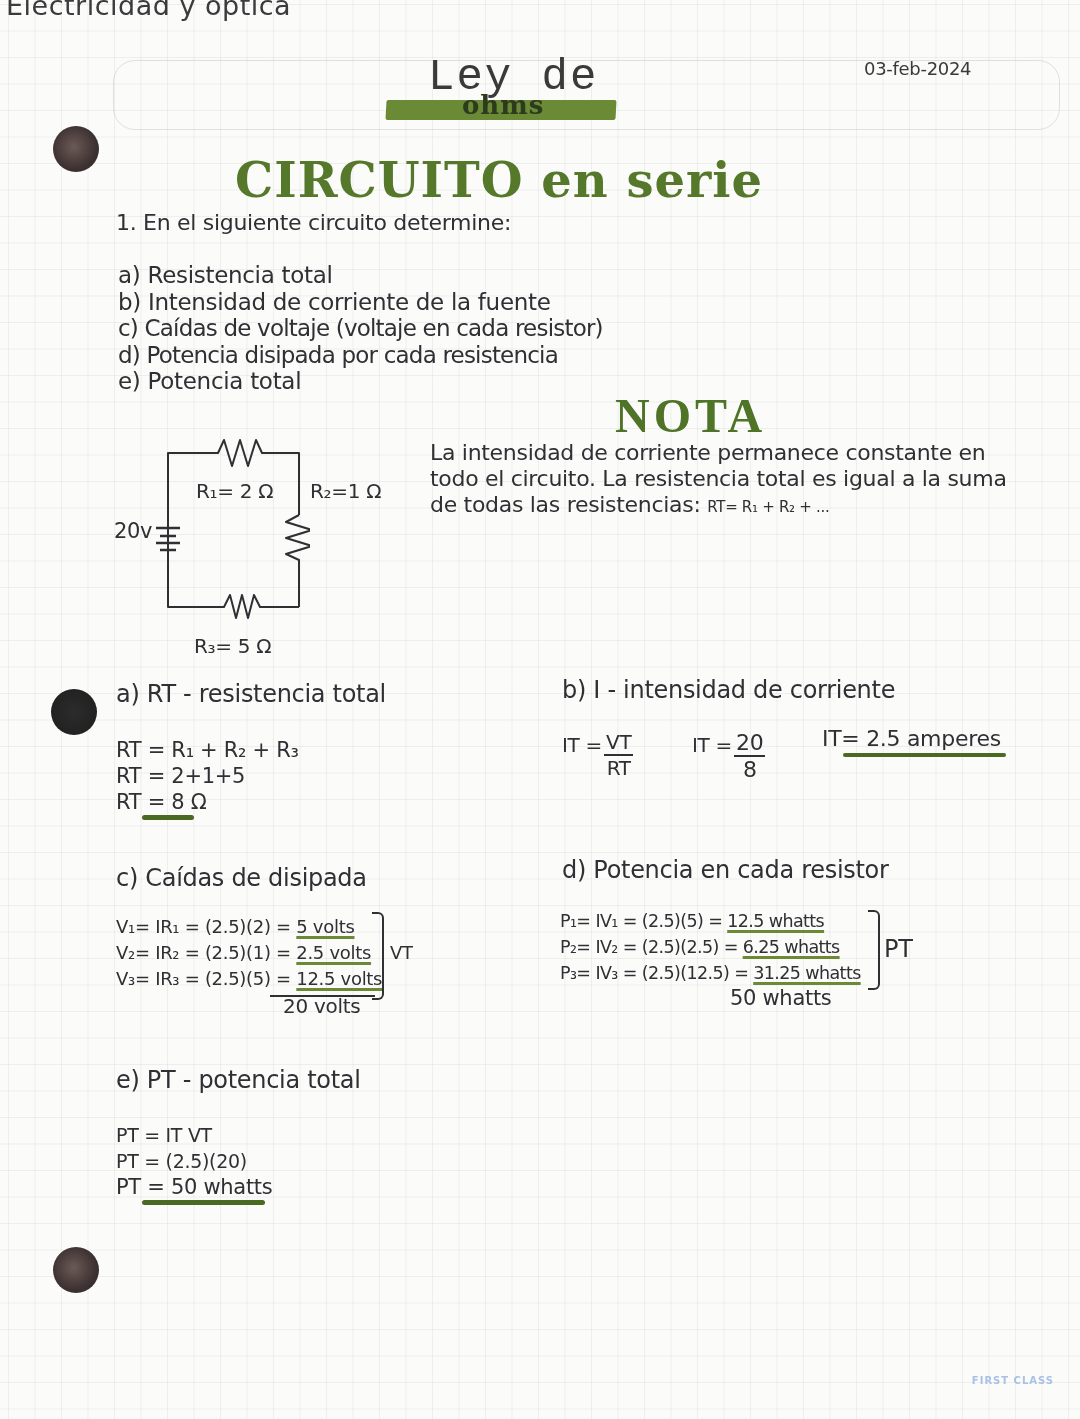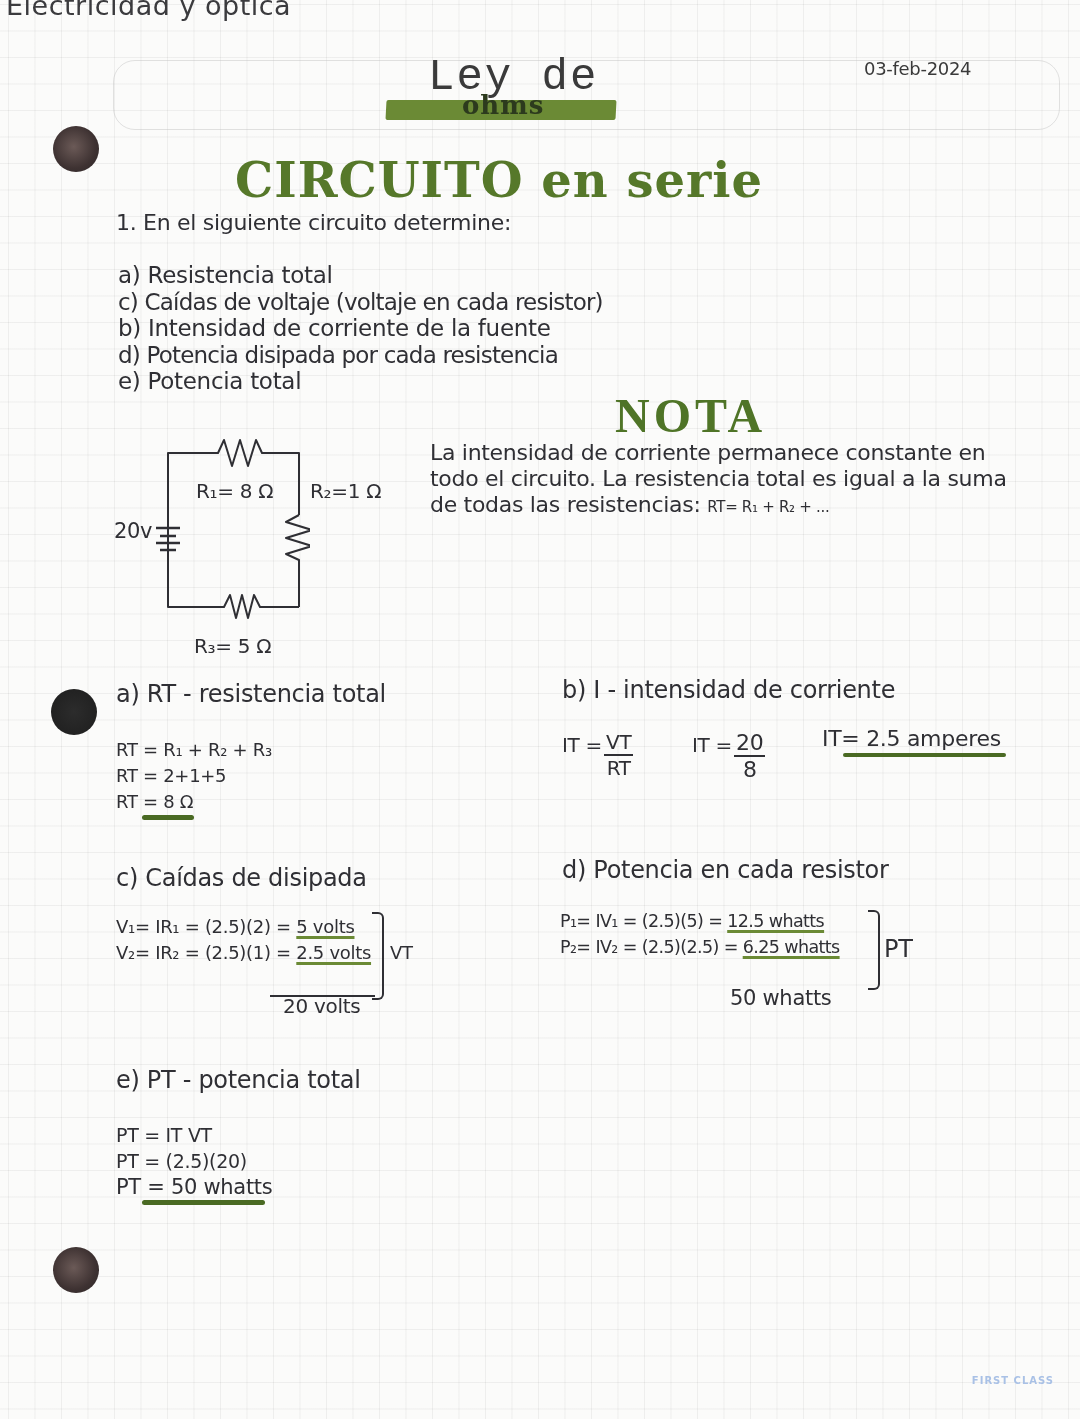--- a/index.html
+++ b/index.html
@@ -31,21 +31,21 @@
 
   .main-title { left: 235px; top: 152px; font-size: 48px; font-weight: bold; color: #56782a; font-family: "DejaVu Serif", serif; letter-spacing: 1px; }
   .q-line { left: 116px; top: 210px; font-size: 22px; }
   .items { left: 118px; top: 262px; font-size: 23px; line-height: 26.5px; }
 
   .nota-title { left: 615px; top: 388px; font-size: 48px; font-weight: bold; color: #4f7427; letter-spacing: 4px; font-family: Liberation Serif, serif; }
   .nota-text { left: 430px; top: 440px; width: 590px; font-size: 22px; line-height: 26px; }
   .nota-text .formula { font-size: 15px; }
 
   .section-title { font-size: 24px; }
-  .eq { font-size: 18px; line-height: 26px; }
+  .eq { font-size: 21px; line-height: 26px; }
   .u { text-decoration: underline; text-decoration-color: #6b8a35; text-decoration-thickness: 3px; text-underline-offset: 3px; }
   .hl-under { position: absolute; height: 5px; background: #4a6a23; border-radius: 3px; }
 
   .frac { display: inline-flex; flex-direction: column; align-items: center; vertical-align: middle; }
   .frac .num { border-bottom: 2px solid #2f2f34; padding: 0 2px; }
 
   .brace { border: 2px solid #2f2f34; border-left: none; border-radius: 0 6px 6px 0; }
   .watermark { right: 26px; top: 1375px; font-size: 10px; font-weight: bold; color: #a9c1e6; letter-spacing: 1px; }
 </style>
 </head>
@@ -60,22 +60,22 @@
 
 <div class="abs hole" style="left:53px;top:126px;width:46px;height:46px;"></div>
 <div class="abs hole" style="left:51px;top:689px;width:46px;height:46px;background:radial-gradient(circle,#2c2c2c,#1d1d1d);"></div>
 <div class="abs hole" style="left:53px;top:1247px;width:46px;height:46px;"></div>
 
 <div class="abs main-title">CIRCUITO en serie</div>
 <div class="abs hand q-line">1. En el siguiente circuito determine:</div>
 
 <div class="abs hand items">
   <div>a) Resistencia total</div>
+  <div>b) Intensidad de corriente de la fuente</div>
   <div style="letter-spacing:-0.8px">c) Caídas de voltaje (voltaje en cada resistor)</div>
-  <div>b) Intensidad de corriente de la fuente</div>
   <div style="letter-spacing:-0.8px">d) Potencia disipada por cada resistencia</div>
   <div>e) Potencia total</div>
 </div>
 
 <svg class="abs" style="left:110px;top:430px" width="200" height="190" viewBox="0 0 200 190">
   <g fill="none" stroke="#2f2f34" stroke-width="2" stroke-linejoin="round">
 
     <path d="M58 135 L58 23 L108 23 L114 10 L122 36 L130 10 L138 36 L146 10 L152 23 L189 23 L189 85"></path>
 
     <path d="M189 85 L176 92 L202 100 L176 108 L202 116 L176 124 L189 130 L189 177"></path>
@@ -85,21 +85,21 @@
     <path d="M58 87 L58 98"></path>
   </g>
   <g stroke="#2f2f34" stroke-width="2.5">
     <line x1="46" y1="98" x2="70" y2="98"></line>
     <line x1="50" y1="106" x2="66" y2="106"></line>
     <line x1="46" y1="113" x2="70" y2="113"></line>
     <line x1="50" y1="120" x2="66" y2="120"></line>
   </g>
 </svg>
 <div class="abs hand" style="left:114px;top:519px;font-size:21px;">20v</div>
-<div class="abs hand" style="left:196px;top:479px;font-size:20px;">R₁= 8 Ω</div>
+<div class="abs hand" style="left:196px;top:479px;font-size:20px;">R₁= 2 Ω</div>
 <div class="abs hand" style="left:310px;top:479px;font-size:20px;">R₂=1 Ω</div>
 <div class="abs hand" style="left:194px;top:634px;font-size:20px;">R₃= 5 Ω</div>
 
 <div class="abs nota-title">NOTA</div>
 <div class="abs hand nota-text">
   <span>La intensidad de corriente permanece constante en todo el circuito. La resistencia total es igual a la suma de todas las resistencias: </span><span class="formula">RT= R₁ + R₂ + ...</span>
 </div>
 
 <div class="abs hand section-title" style="left:116px;top:680px;">a) RT - resistencia total</div>
 <div class="abs hand eq" style="left:116px;top:737px;">
@@ -124,30 +124,32 @@
     <span>8</span>
   </span>
 </div>
 <div class="abs hand" style="left:822px;top:726px;font-size:22px;">IT= 2.5 amperes</div>
 <div class="hl-under" style="left:843px;top:753px;width:163px;height:4px;"></div>
 
 <div class="abs hand section-title" style="left:116px;top:864px;">c) Caídas de disipada</div>
 <div class="abs hand eq" style="left:116px;top:914px;font-size:18px;line-height:26px;">
   <div><span>V₁= IR₁ = (2.5)(2) = </span><span class="u">5 volts</span></div>
   <div><span>V₂= IR₂ = (2.5)(1) = </span><span class="u">2.5 volts</span></div>
+  <div><span>V₃= IR₃ = (2.5)(5) = </span><span class="u">12.5 volts</span></div>
 </div>
 <div class="abs brace" style="left:372px;top:912px;width:10px;height:84px;"></div>
 <div class="abs hand" style="left:390px;top:942px;font-size:18px;">VT</div>
 <div class="abs" style="left:270px;top:995px;width:105px;height:2px;background:#2f2f34;"></div>
 <div class="abs hand" style="left:283px;top:994px;font-size:20px;">20 volts</div>
 
 <div class="abs hand section-title" style="left:562px;top:856px;">d) Potencia en cada resistor</div>
 <div class="abs hand eq" style="left:560px;top:908px;font-size:17.5px;line-height:26px;letter-spacing:-0.6px;">
   <div><span>P₁= IV₁ = (2.5)(5) = </span><span class="u">12.5 whatts</span></div>
   <div><span>P₂= IV₂ = (2.5)(2.5) = </span><span class="u">6.25 whatts</span></div>
+  <div><span>P₃= IV₃ = (2.5)(12.5) = </span><span class="u">31.25 whatts</span></div>
 </div>
 <div class="abs brace" style="left:868px;top:910px;width:10px;height:76px;"></div>
 <div class="abs hand" style="left:884px;top:935px;font-size:24px;">PT</div>
 <div class="abs hand" style="left:730px;top:986px;font-size:21px;">50 whatts</div>
 
 <div class="abs hand section-title" style="left:116px;top:1066px;">e) PT - potencia total</div>
 <div class="abs hand" style="left:116px;top:1122px;font-size:19px;line-height:26px;">
   <div>PT = IT VT</div>
   <div>PT = (2.5)(20)</div>
   <div style="font-size:21px">PT = 50 whatts</div>

